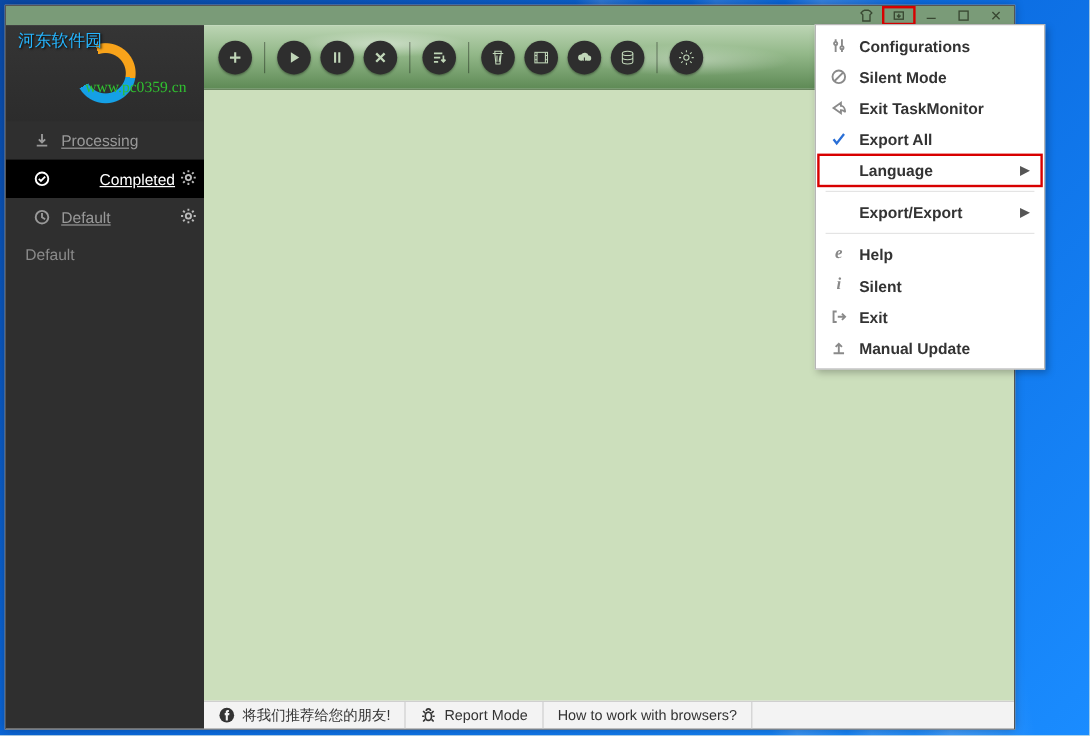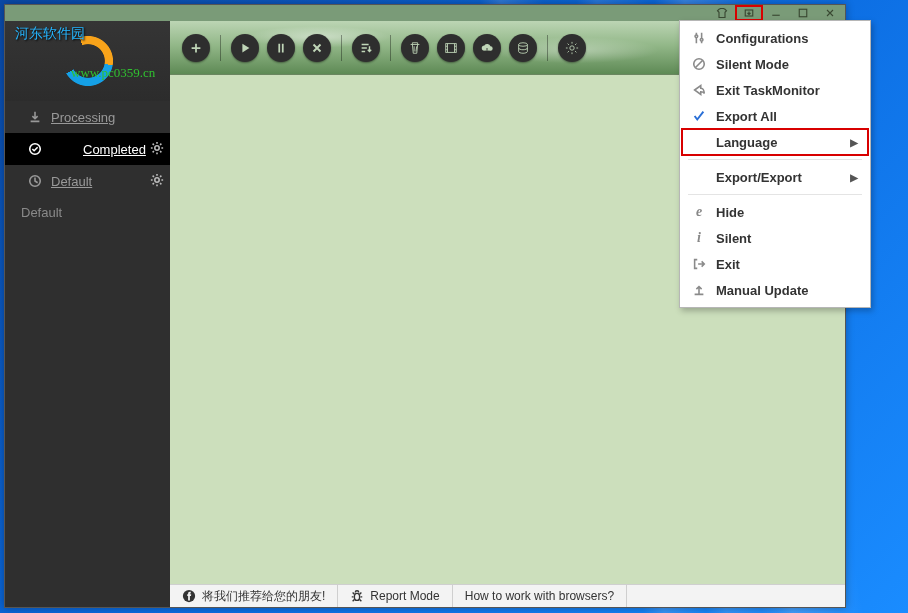--- a/index.html
+++ b/index.html
@@ -316,21 +316,21 @@
     </div>
     <div class="msep"></div>
     <div class="mitem">
       <span class="micon"></span>
       <span>Export/Export</span>
       <span class="arrow">▶</span>
     </div>
     <div class="msep"></div>
     <div class="mitem">
       <span class="micon" style="font-style:italic;font-family:Georgia,serif;font-size:14px;color:#888">e</span>
-      <span>Hide</span>
+      <span>Help</span>
     </div>
     <div class="mitem">
       <span class="micon" style="font-style:italic;font-family:Georgia,serif;font-size:14px;color:#888">i</span>
       <span>Silent</span>
     </div>
     <div class="mitem">
       <span class="micon">
           <svg viewBox="0 0 16 16">
             <path d="M6 3H3v10h3M7 8h7m-3-3 3 3-3 3"></path>
           </svg>

